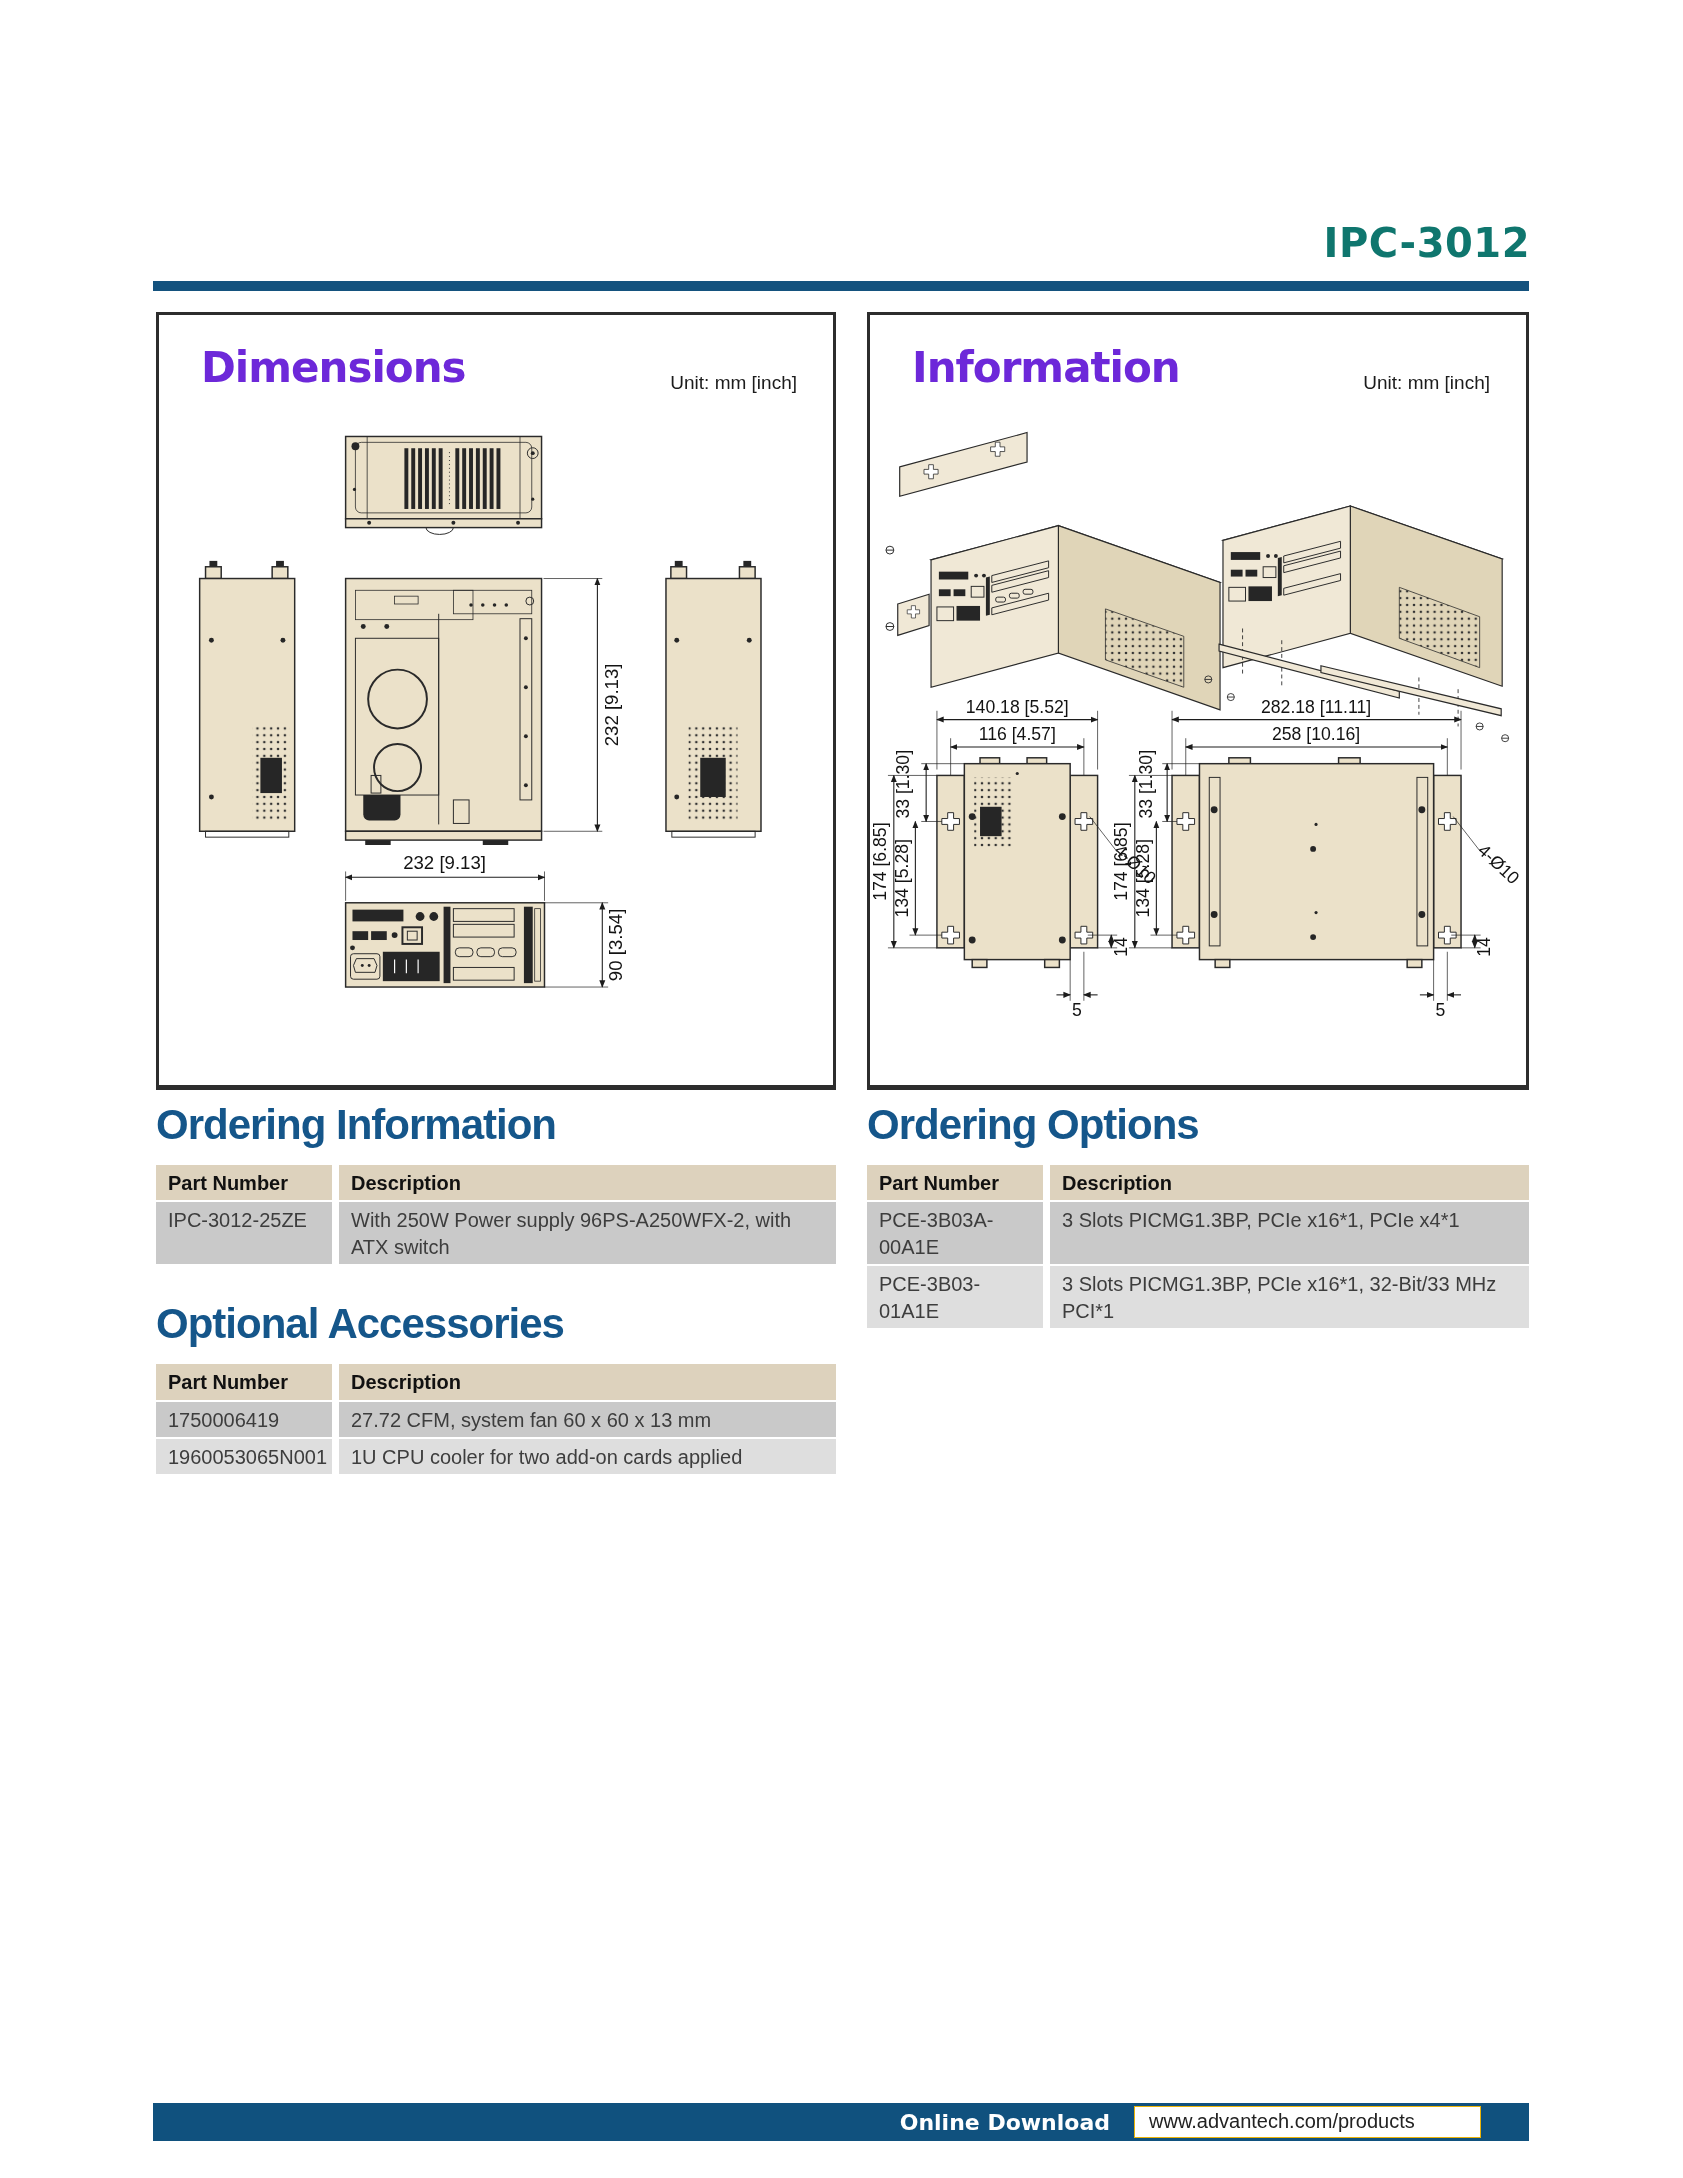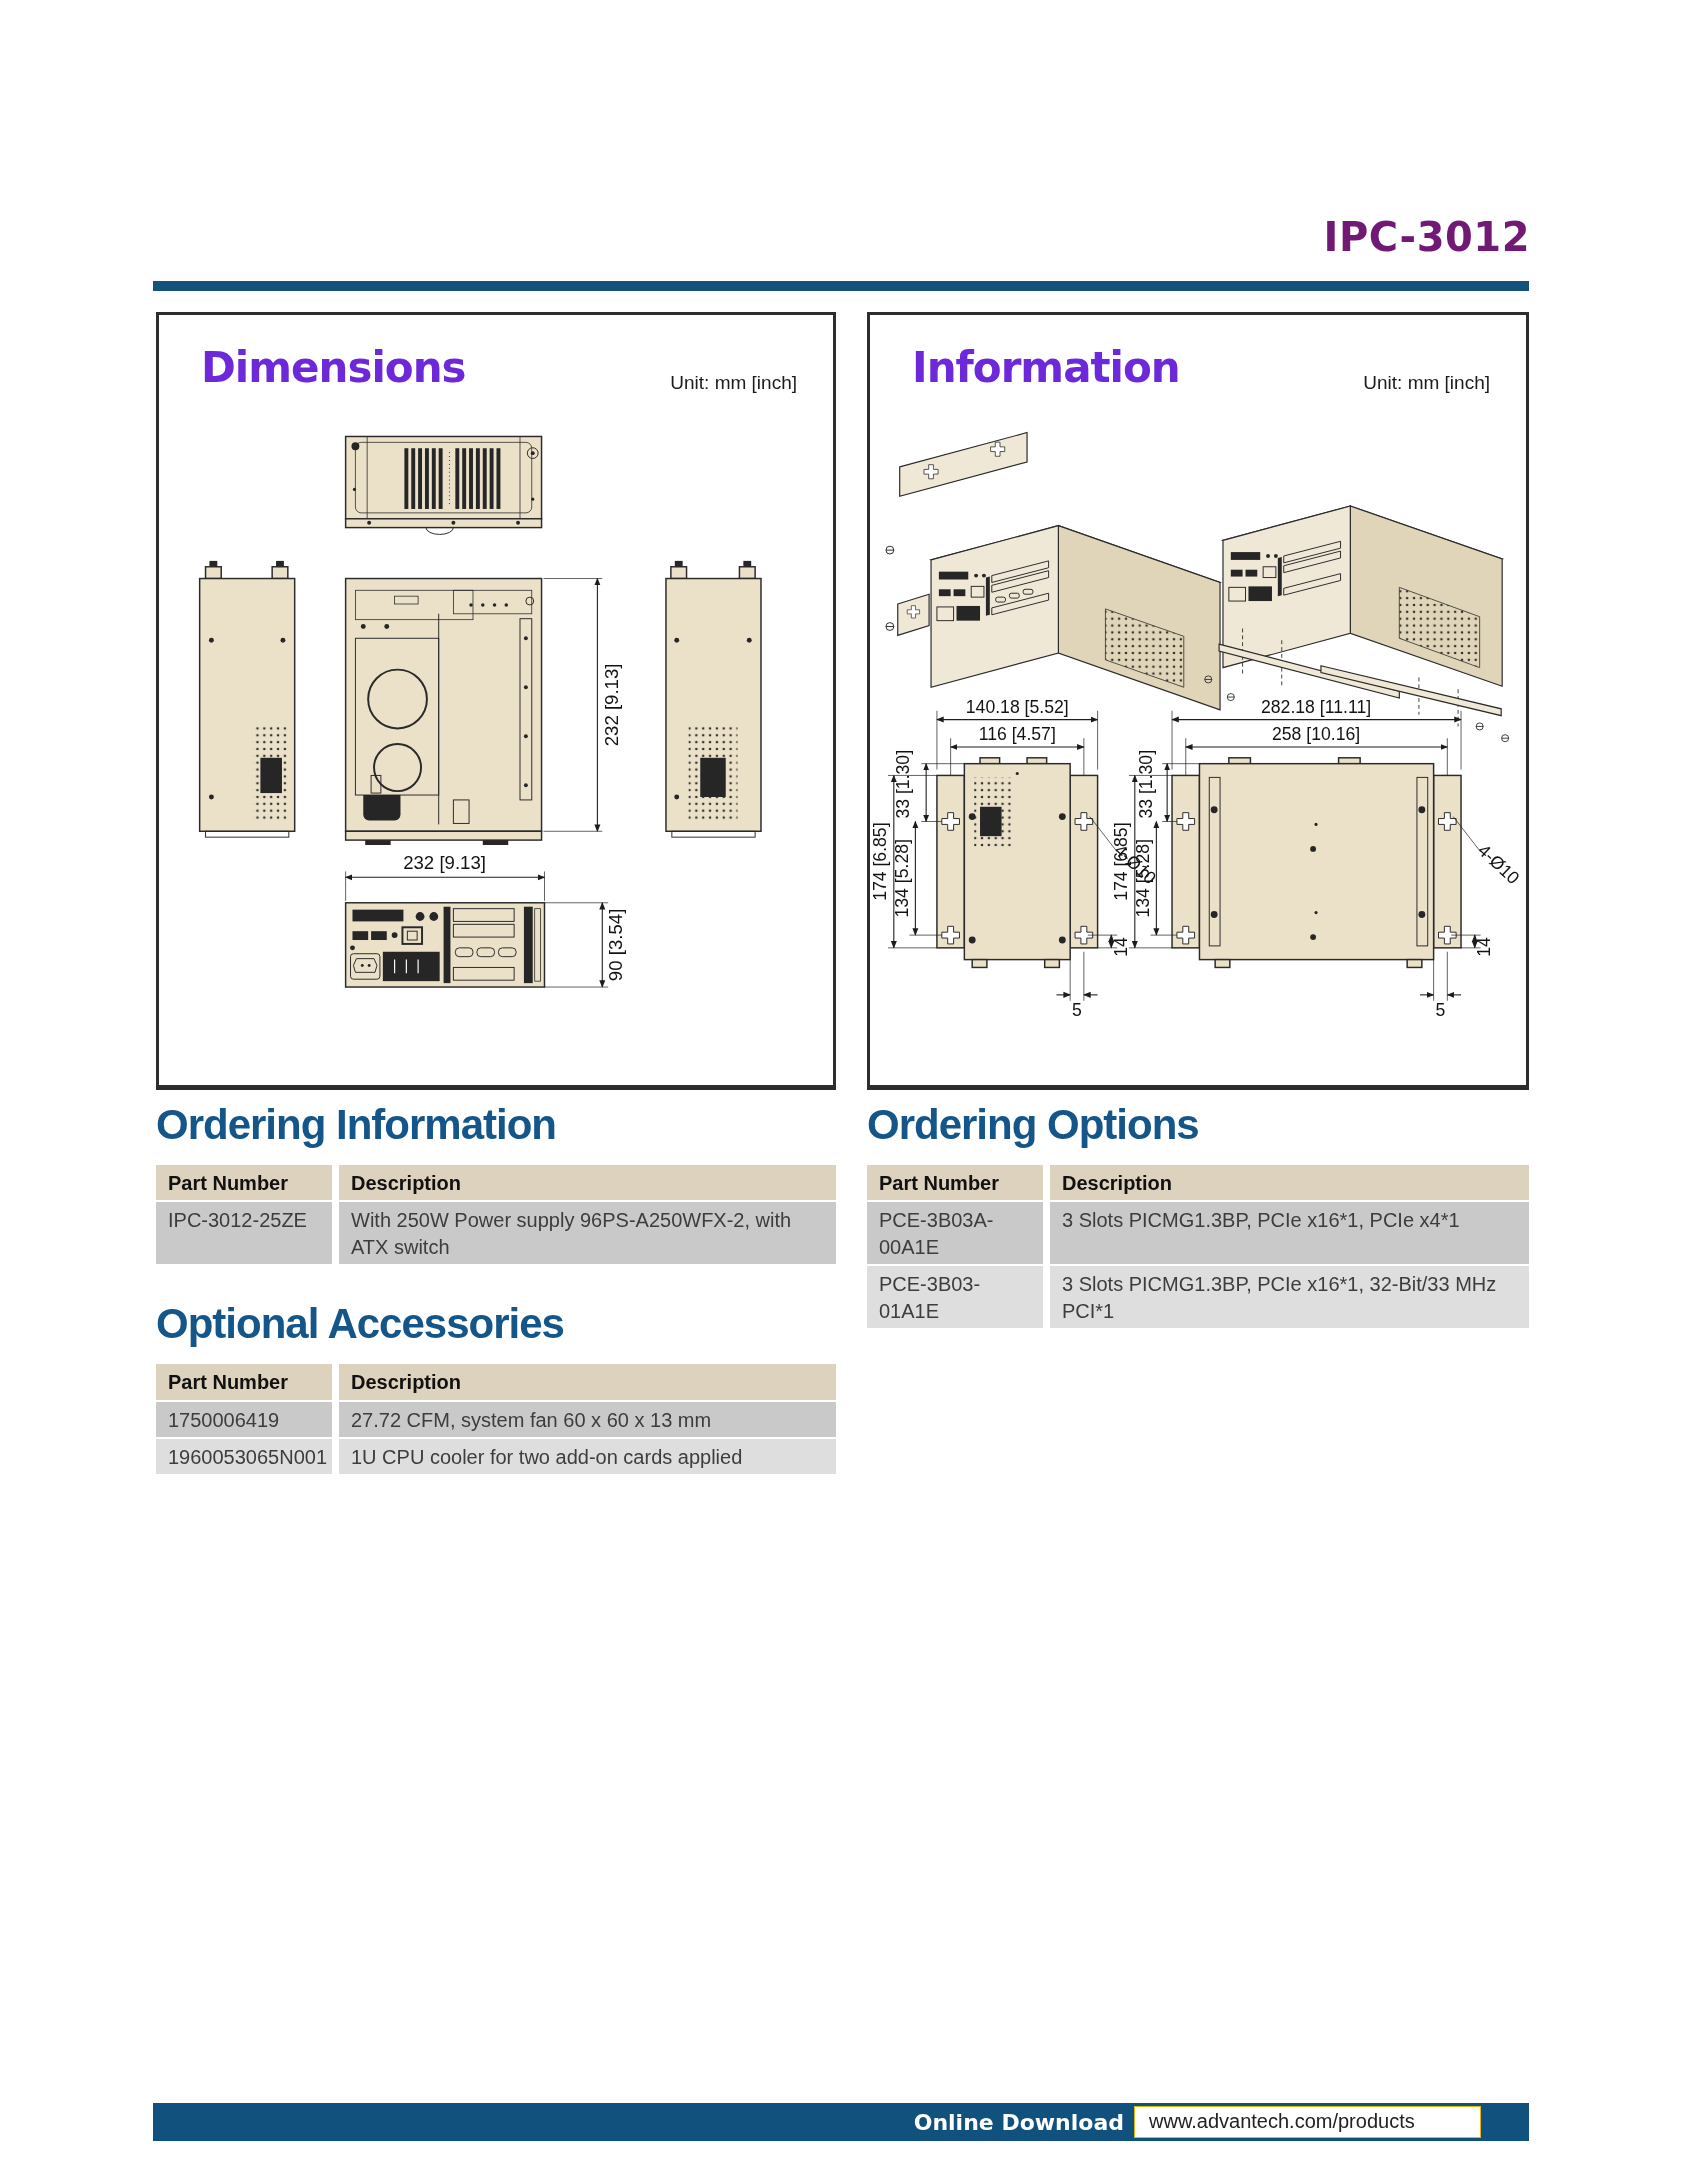--- a/index.html
+++ b/index.html
@@ -1,21 +1,21 @@
 <!DOCTYPE html>
 <html><head>
 <meta charset="utf-8">
 <style>
   html,body{margin:0;padding:0;background:#ffffff;}
   .page{position:relative;width:1683px;height:2178px;background:#ffffff;overflow:hidden;
         font-family:"Liberation Sans",sans-serif;color:#222;}
 
   
-  .doc-title{position:absolute;top:214px;right:153px;font-size:40px;font-weight:bold;
-             color:#701a75;font-family:"DejaVu Sans",sans-serif;letter-spacing:0.5px;}
+  .doc-title{position:absolute;top:220px;right:153px;font-size:40px;font-weight:bold;
+             color:#0f766e;font-family:"DejaVu Sans",sans-serif;letter-spacing:0.5px;}
   .rule{position:absolute;left:153px;top:281px;width:1376px;height:10px;background:#14527e;}
 
   
   .panel{position:absolute;top:312px;height:778px;border:3px solid #2d2d2d;border-bottom-width:5px;
          background:#fff;box-sizing:border-box;}
   #panel-dim{left:156px;width:680px;}
   #panel-inst{left:867px;width:662px;}
   .panel-title{position:absolute;top:28px;left:42px;font-size:42px;font-weight:bold;color:#6d28d9;
                font-family:"DejaVu Sans",sans-serif;letter-spacing:-1px;}
   .panel-unit{position:absolute;top:57px;right:36px;font-size:19px;color:#1c1c1c;}
@@ -50,21 +50,21 @@
   .t-head{margin-top:0;}
   .t-cell{padding:5px 12px 4px 12px;font-size:20px;line-height:1.32;color:#3d3d3d;box-sizing:border-box;}
   .t-head .t-cell{background:#ddd2bd;color:#111;font-weight:bold;}
   .t-row .t-cell{background:#c9c9c9;}
   .t-row.alt .t-cell{background:#dedede;}
   .c0{flex:0 0 176px;width:176px;}
   .c1{flex:1;margin-left:7px;}
 
   
   .footer{position:absolute;left:153px;top:2103px;width:1376px;height:38px;background:#10517e;
-          display:flex;align-items:center;justify-content:flex-end;gap:10px;
+          display:flex;align-items:center;justify-content:flex-end;gap:24px;
           padding-right:48px;box-sizing:border-box;}
   .footer-label{color:#ffffff;font-weight:bold;font-size:22px;font-family:"DejaVu Sans",sans-serif;}
   .url-box{background:#ffffff;border:1px solid #eab308;padding:3px 14px 4px 14px;font-size:20px;
            color:#222;min-width:317px;}
 </style>
 </head>
 <body>
 
 <div class="page">
 

